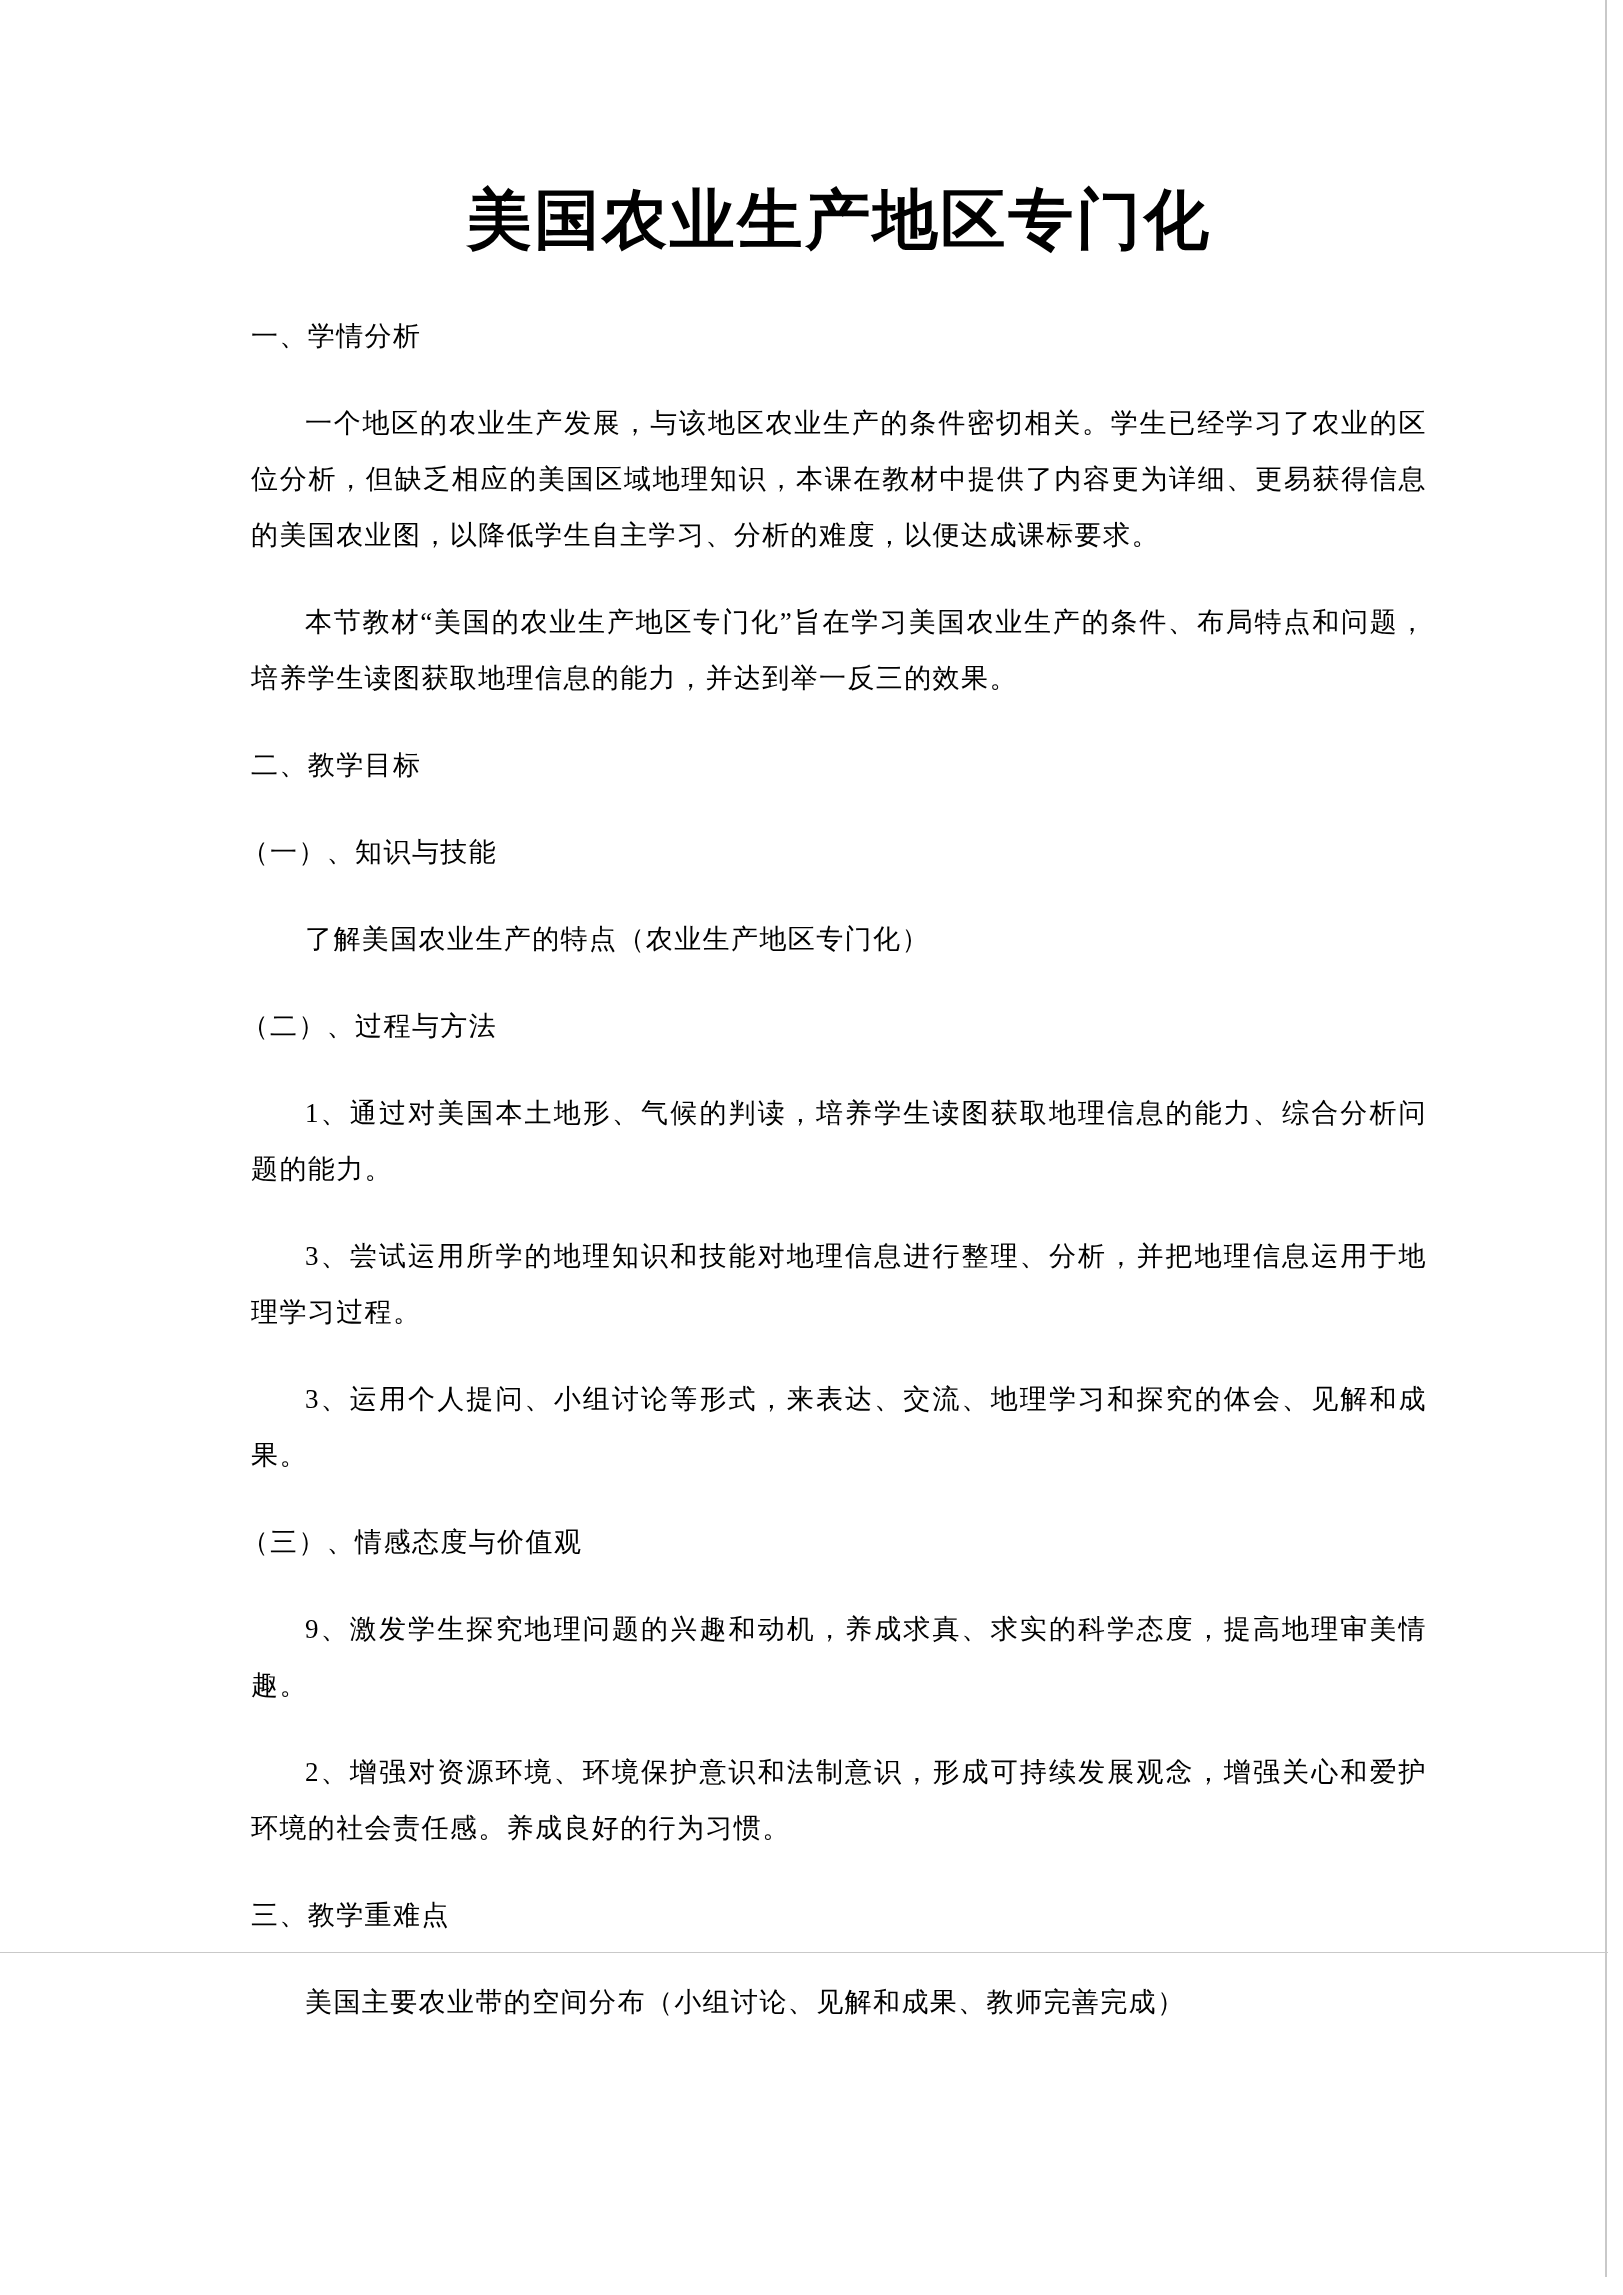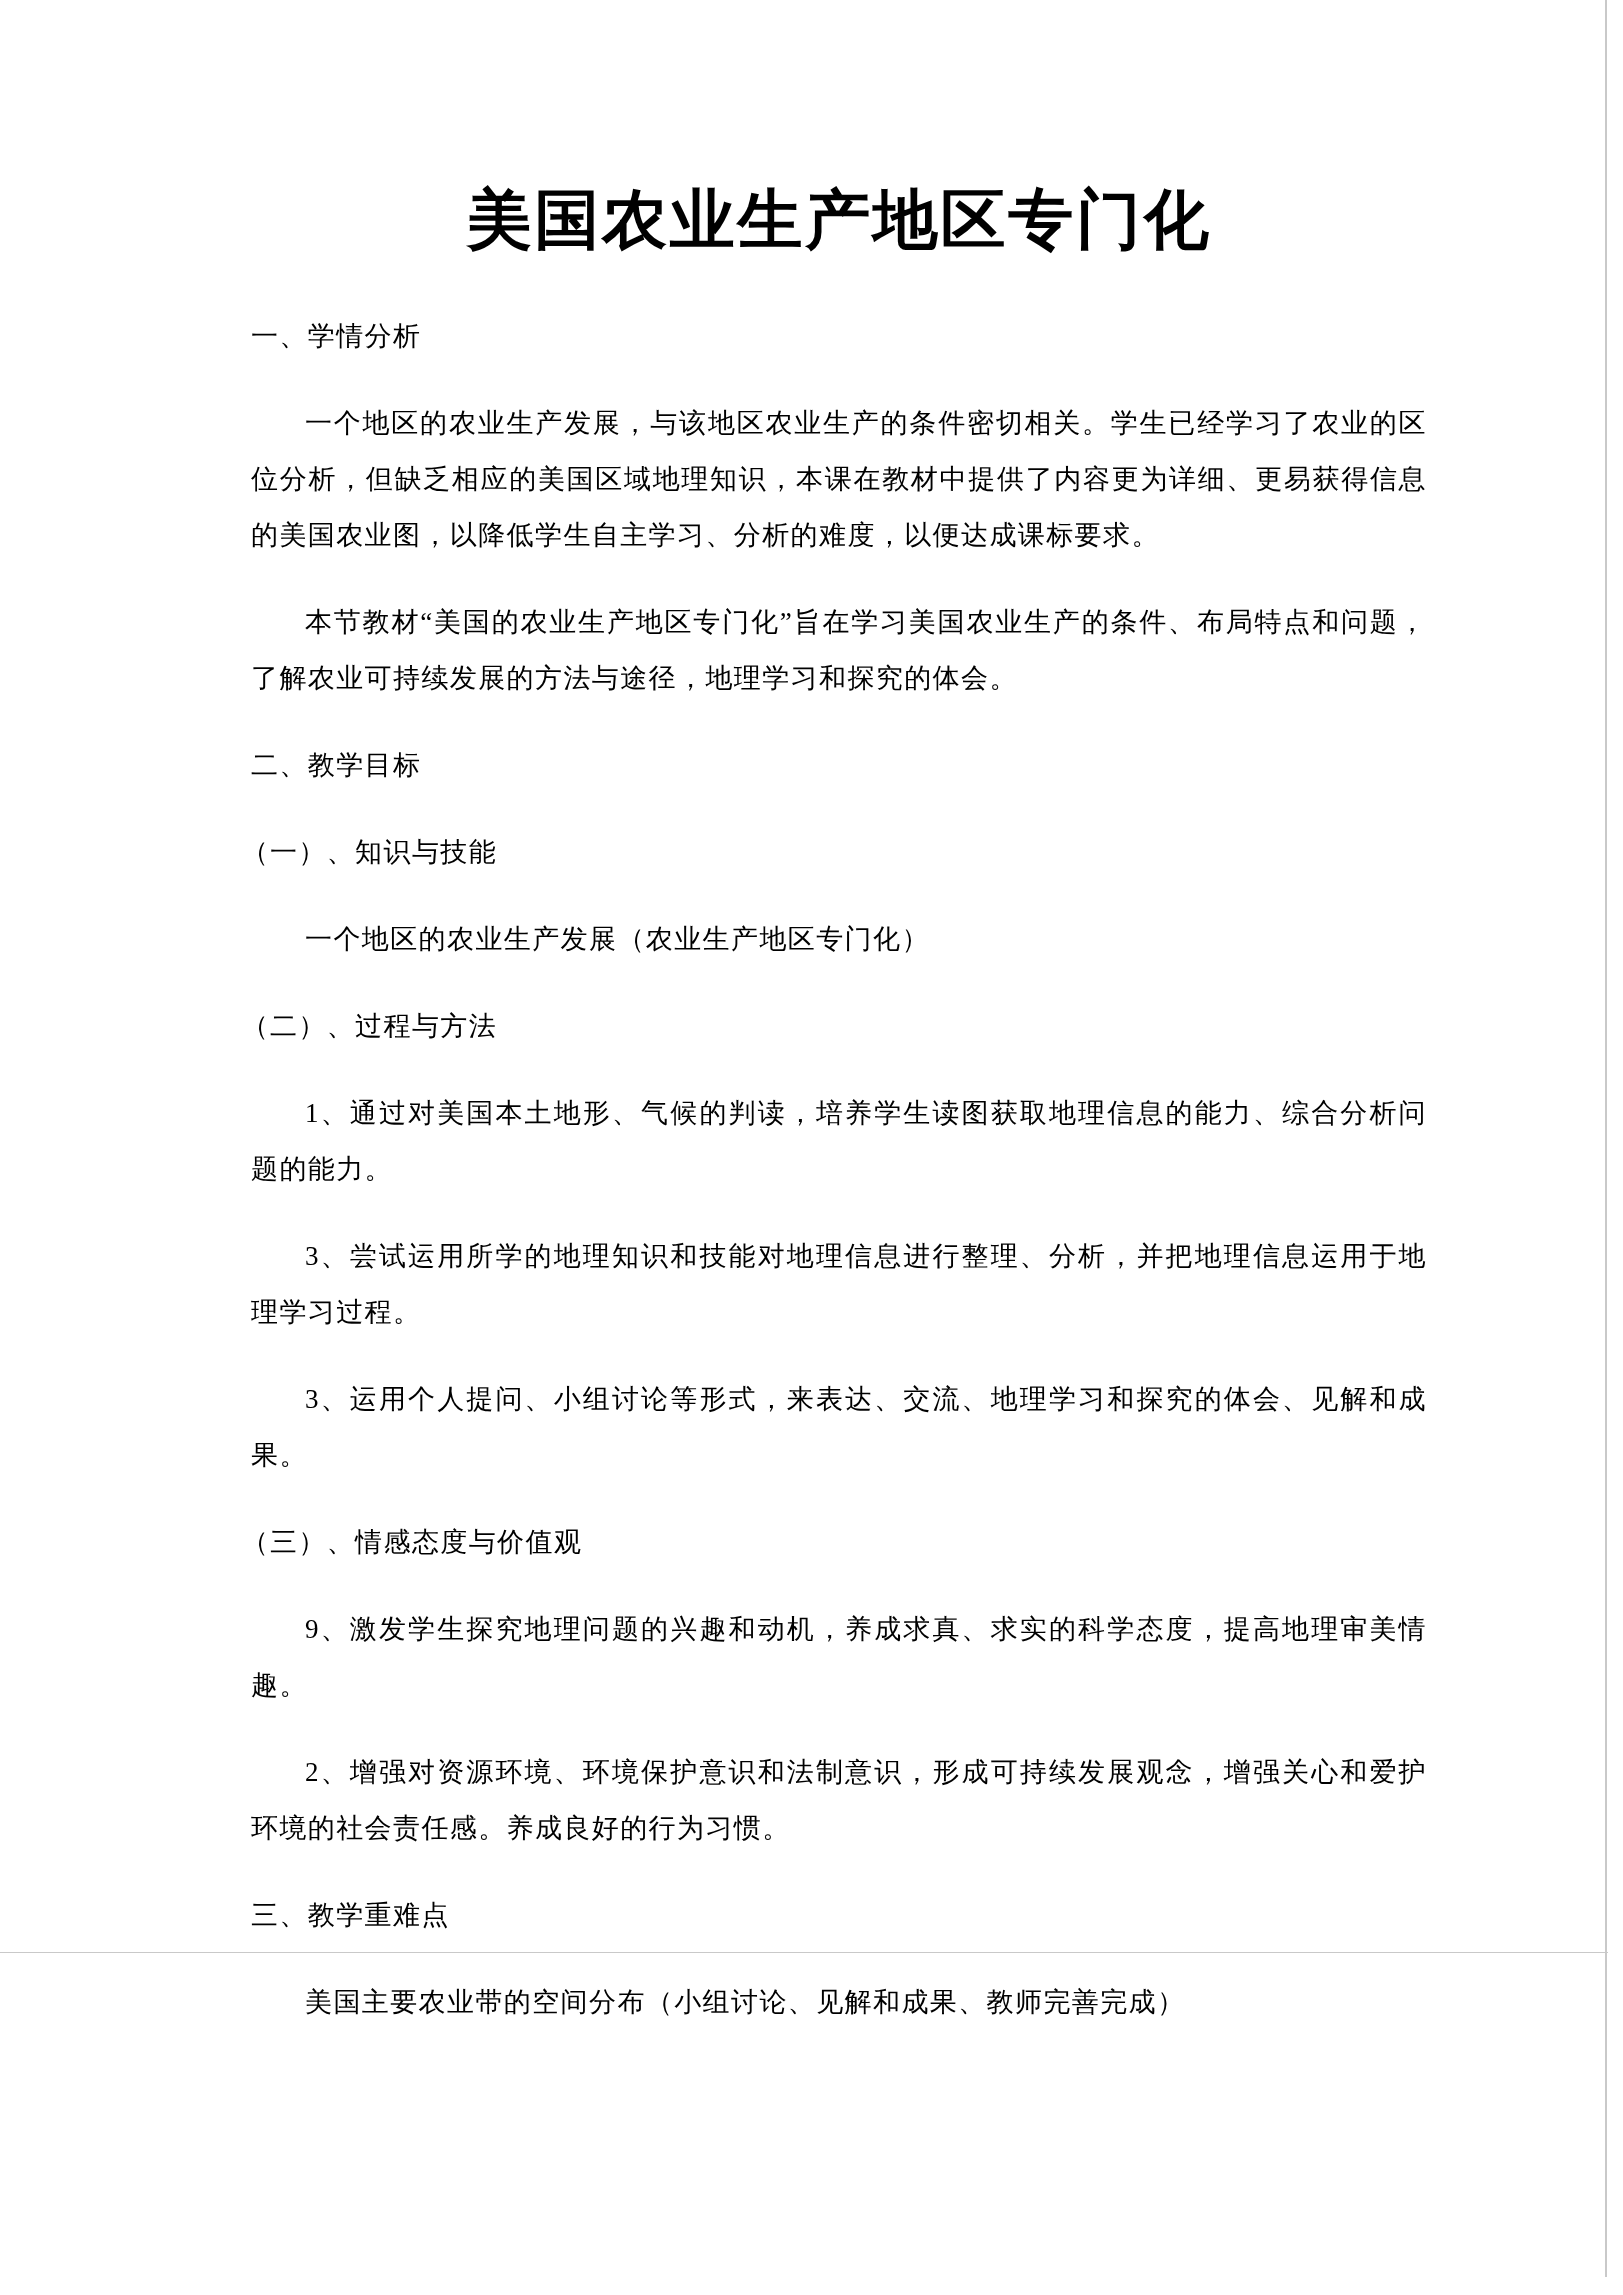--- a/index.html
+++ b/index.html
@@ -77,25 +77,25 @@
 <body>
 
 <div class="page">
 
   <div class="doc">
 
     <h1 class="doc-title">美国农业生产地区专门化</h1>
 
     <p class="block heading">一、学情分析</p>
     <p class="block para-indent">一个地区的农业生产发展，与该地区农业生产的条件密切相关。学生已经学习了农业的区位分析，但缺乏相应的美国区域地理知识，本课在教材中提供了内容更为详细、更易获得信息的美国农业图，以降低学生自主学习、分析的难度，以便达成课标要求。</p>
-    <p class="block para-indent">本节教材“美国的农业生产地区专门化”旨在学习美国农业生产的条件、布局特点和问题，了解农业可持续发展的方法与途径，地理学习和探究的体会。</p>
+    <p class="block para-indent">本节教材“美国的农业生产地区专门化”旨在学习美国农业生产的条件、布局特点和问题，培养学生读图获取地理信息的能力，并达到举一反三的效果。</p>
 
     <p class="block heading">二、教学目标</p>
     <p class="block subheading">（一）、知识与技能</p>
-    <p class="block para-indent">一个地区的农业生产发展（农业生产地区专门化）</p>
+    <p class="block para-indent">了解美国农业生产的特点（农业生产地区专门化）</p>
 
     <p class="block subheading">（二）、过程与方法</p>
     <p class="block para-indent">1、通过对美国本土地形、气候的判读，培养学生读图获取地理信息的能力、综合分析问题的能力。</p>
     <p class="block para-indent">3、尝试运用所学的地理知识和技能对地理信息进行整理、分析，并把地理信息运用于地理学习过程。</p>
     <p class="block para-indent">3、运用个人提问、小组讨论等形式，来表达、交流、地理学习和探究的体会、见解和成果。</p>
 
     <p class="block subheading">（三）、情感态度与价值观</p>
     <p class="block para-indent">9、激发学生探究地理问题的兴趣和动机，养成求真、求实的科学态度，提高地理审美情趣。</p>
     <p class="block para-indent">2、增强对资源环境、环境保护意识和法制意识，形成可持续发展观念，增强关心和爱护环境的社会责任感。养成良好的行为习惯。</p>
 

